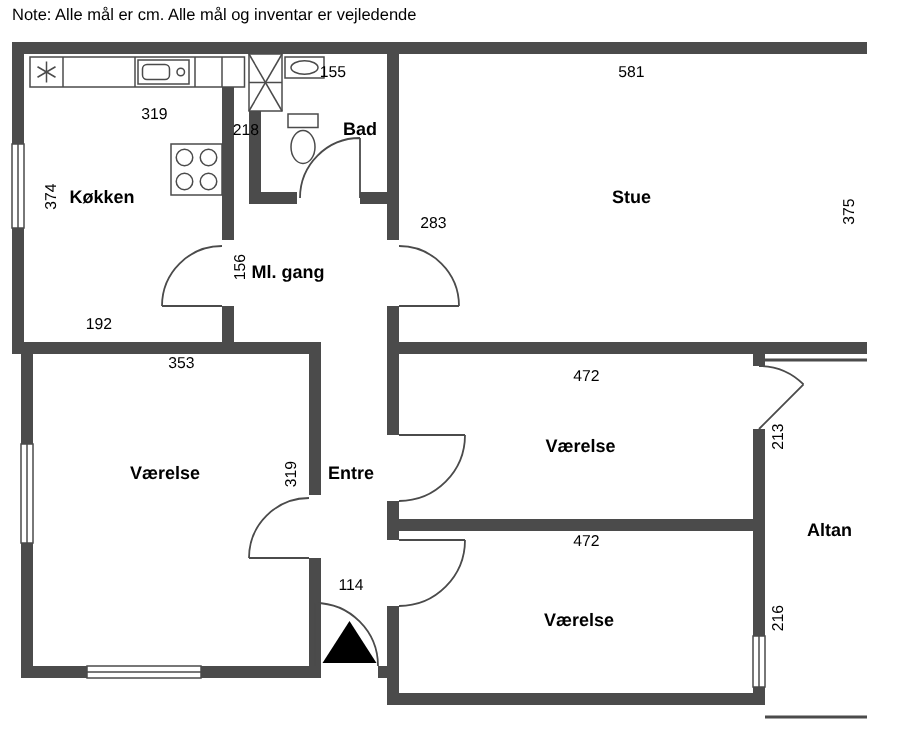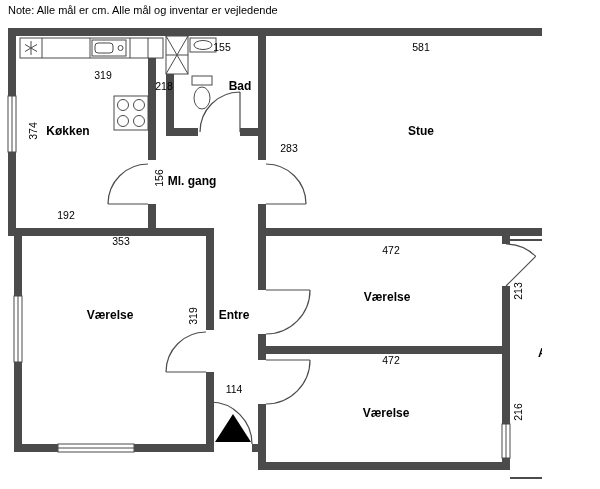--- a/index.html
+++ b/index.html
@@ -1,17 +1,17 @@
 <!DOCTYPE html>
 <html><head>
 <meta charset="utf-8">
 <style>
   html,body{margin:0;padding:0;background:#fff;}
   .page{position:relative;width:542px;height:489px;background:#ffffff;overflow:hidden;
-        font-family:"Liberation Sans", sans-serif;}
+        font-family:"Liberation Sans", sans-serif;padding-left:36px;}
   .note{position:absolute;top:4px;left:8px;font-size:11px;color:#000;}
   svg{position:absolute;top:0;left:0;}
   .wall{fill:#4b4b4b;}
   .win rect{fill:#ffffff;stroke:#4b4b4b;stroke-width:1;}
   .win line{stroke:#4b4b4b;stroke-width:1;}
   .door{stroke:#4b4b4b;stroke-width:1.2;fill:none;}
   .fix{stroke:#4b4b4b;stroke-width:1;fill:#ffffff;}
   .fixl{stroke:#4b4b4b;stroke-width:1;fill:none;}
   .dim{font-size:10.5px;fill:#000;text-anchor:middle;}
   .room{font-size:12px;font-weight:bold;fill:#000;text-anchor:middle;}

